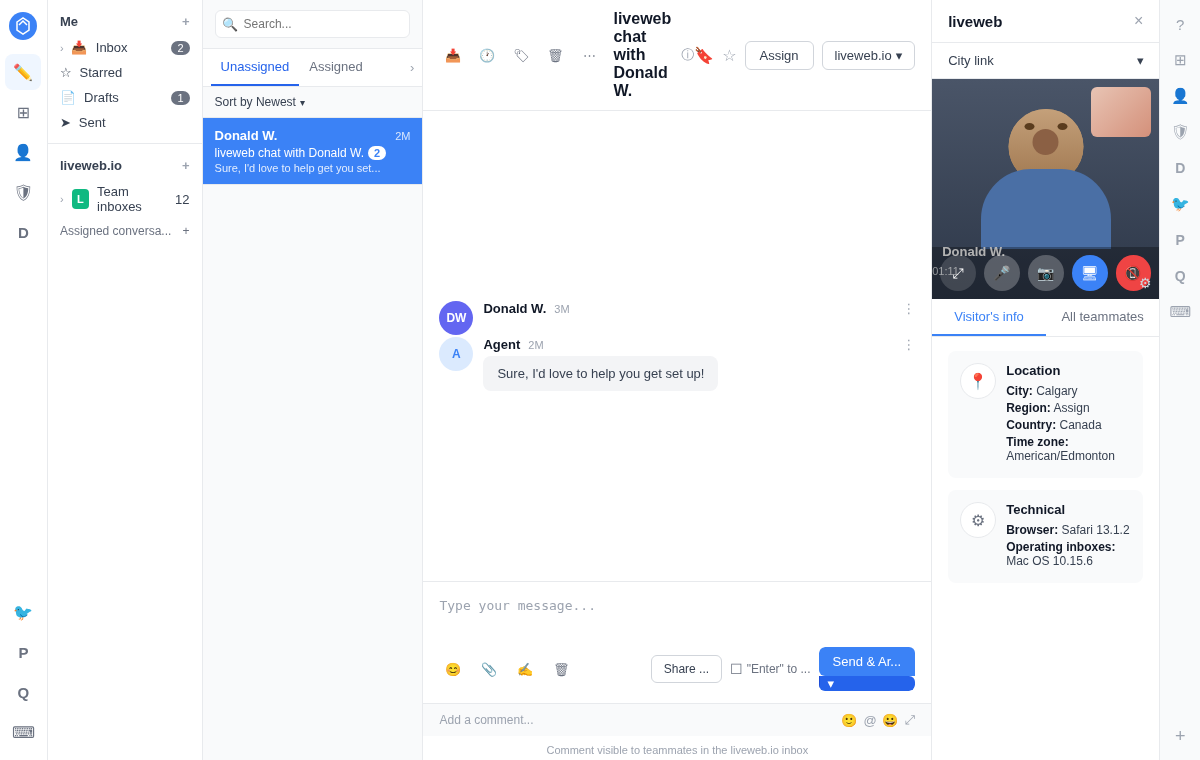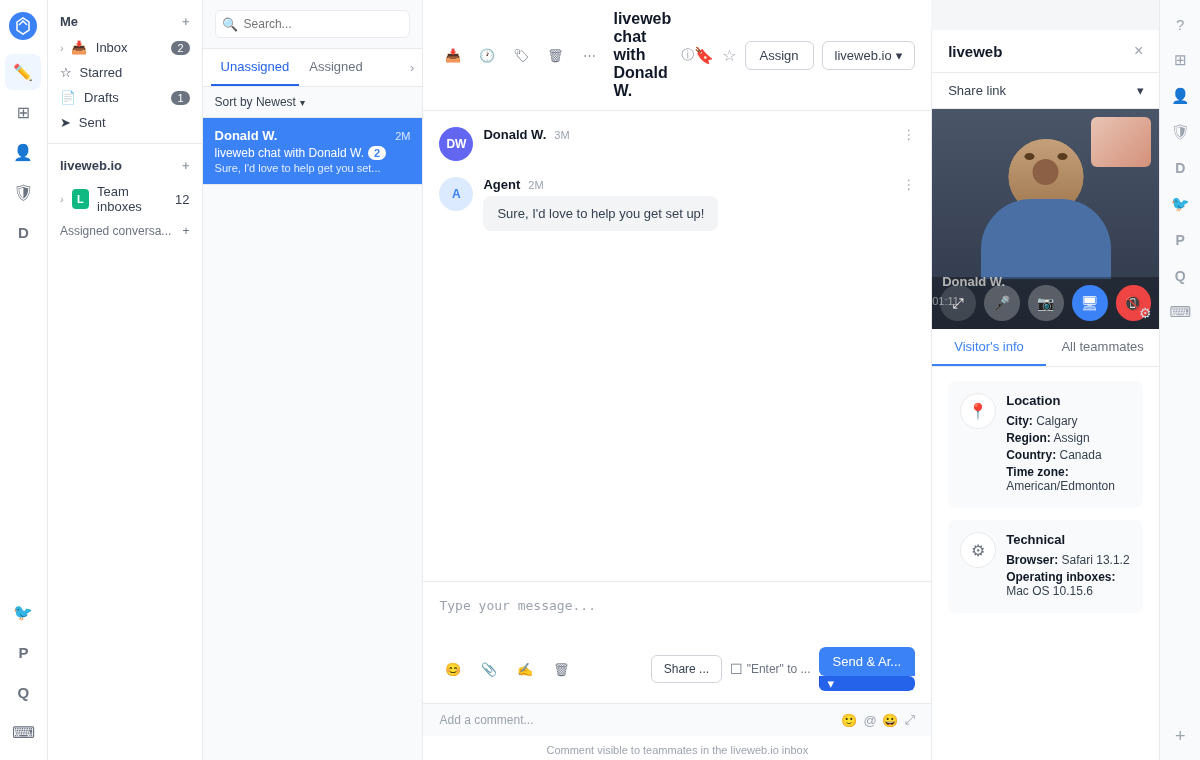--- a/index.html
+++ b/index.html
@@ -49,21 +49,21 @@
     .chat-header { display: flex; align-items: center; justify-content: space-between; padding: 10px 16px; border-bottom: 1px solid #e8eaed; background: #fff; }
     .chat-header-left { display: flex; align-items: center; gap: 8px; }
     .chat-header-icons { display: flex; align-items: center; gap: 6px; color: #9ca3af; }
     .chat-header-icon { width: 28px; height: 28px; display: flex; align-items: center; justify-content: center; cursor: pointer; border-radius: 4px; color: #6b7280; }
     .chat-header-right { display: flex; align-items: center; gap: 8px; }
     .assign-btn { padding: 6px 14px; background: #fff; border: 1px solid #d1d5db; border-radius: 6px; font-size: 13px; cursor: pointer; color: #374151; font-weight: 500; }
     .inbox-btn { padding: 6px 12px; background: #fff; border: 1px solid #d1d5db; border-radius: 6px; font-size: 13px; cursor: pointer; color: #374151; display: flex; align-items: center; gap: 4px; }
     .chat-title { font-size: 16px; font-weight: 600; color: #111827; }
     .chat-title-info { color: #9ca3af; cursor: pointer; margin-left: 4px; }
 
-    .chat-messages { flex: 1; overflow-y: auto; padding: 16px; display: flex; flex-direction: column; gap: 16px; }
+    .chat-messages { flex: 1; overflow-y: auto; padding: 16px; display: flex; flex-direction: column; gap: 2px; justify-content: center; }
     .message-row { display: flex; align-items: flex-start; gap: 10px; }
     .msg-avatar { width: 34px; height: 34px; border-radius: 50%; background: #6366f1; display: flex; align-items: center; justify-content: center; color: #fff; font-size: 12px; font-weight: 600; flex-shrink: 0; }
     .msg-body { flex: 1; }
     .msg-header { display: flex; align-items: center; gap: 8px; margin-bottom: 4px; }
     .msg-name { font-weight: 600; font-size: 13px; color: #111827; }
     .msg-time { font-size: 11px; color: #9ca3af; }
     .msg-menu { margin-left: auto; color: #9ca3af; cursor: pointer; }
     .msg-bubble { background: #f3f4f6; border-radius: 8px; padding: 10px 14px; font-size: 13px; color: #374151; display: inline-block; max-width: 100%; }
     .msg-avatar-agent { background: #e0e7ff; color: #4f46e5; }
 
@@ -78,21 +78,21 @@
     .send-btn { display: flex; align-items: center; background: #3b82f6; color: #fff; border: none; border-radius: 6px; padding: 7px 14px; font-size: 13px; cursor: pointer; gap: 4px; font-weight: 500; }
     .send-btn-arrow { background: #2563eb; border-left: 1px solid #1d4ed8; padding: 7px 8px; border-radius: 0 6px 6px 0; cursor: pointer; }
 
     .comment-bar { border-top: 1px solid #e8eaed; padding: 8px 16px; background: #f9fafb; display: flex; align-items: center; gap: 8px; }
     .comment-input { flex: 1; border: none; outline: none; font-size: 12px; color: #6b7280; background: transparent; }
     .comment-input::placeholder { color: #9ca3af; }
     .comment-icons { display: flex; align-items: center; gap: 6px; color: #9ca3af; }
     .comment-note { font-size: 11px; color: #9ca3af; text-align: center; margin-top: 8px; padding-bottom: 4px; }
 
     
-    .right-panel { width: 248px; background: #fff; border-left: 1px solid #e8eaed; display: flex; flex-direction: column; margin-top: 30px; }
+    .right-panel { width: 248px; background: #fff; border-left: 1px solid #e8eaed; display: flex; flex-direction: column; }
     .right-panel-header { display: flex; align-items: center; justify-content: space-between; padding: 12px 16px; border-bottom: 1px solid #e8eaed; }
     .right-panel-title { font-size: 15px; font-weight: 600; color: #111827; }
     .right-panel-close { color: #9ca3af; cursor: pointer; font-size: 16px; }
     .share-link-row { display: flex; align-items: center; justify-content: space-between; padding: 10px 16px; border-bottom: 1px solid #e8eaed; cursor: pointer; color: #374151; font-size: 13px; }
 
     .video-container { position: relative; background: #1a1a2e; height: 220px; overflow: hidden; }
     .video-avatar-large { width: 100%; height: 100%; background: linear-gradient(180deg, #4a5568 0%, #2d3748 100%); position: relative; overflow: hidden; }
     .video-caller-name { position: absolute; bottom: 40px; left: 10px; color: #fff; font-size: 13px; font-weight: 600; }
     .video-timer { position: absolute; bottom: 22px; left: 0; color: #d1d5db; font-size: 11px; }
     .video-thumb { position: absolute; top: 8px; right: 8px; width: 60px; height: 50px; border-radius: 6px; background: linear-gradient(135deg, #e8a598 0%, #c97a6e 100%); overflow: hidden; }
@@ -318,21 +318,21 @@
       <span>Comment visible to teammates in the liveweb.io inbox</span>
     </div>
   </div>
 
   <div class="right-panel">
     <div class="right-panel-header">
       <span class="right-panel-title">liveweb</span>
       <span class="right-panel-close">×</span>
     </div>
     <div class="share-link-row">
-      <span>Share link</span>
+      <span>City link</span>
       <span>▾</span>
     </div>
 
     <div class="video-container">
       <div class="video-avatar-large">
 
         <div style="position:absolute;top:30px;left:50%;transform:translateX(-50%);width:75px;height:75px;border-radius:50%;background:#b8956a;overflow:hidden;">
           <div style="width:100%;height:100%;background:linear-gradient(180deg,#c4a07a 0%,#a07850 100%);position:relative;">
             <div style="position:absolute;top:20px;left:50%;transform:translateX(-50%);width:26px;height:26px;border-radius:50%;background:#8b6044;"></div>
             <div style="position:absolute;top:14px;left:16px;width:10px;height:7px;border-radius:50%;background:#5a3c1e;"></div>

